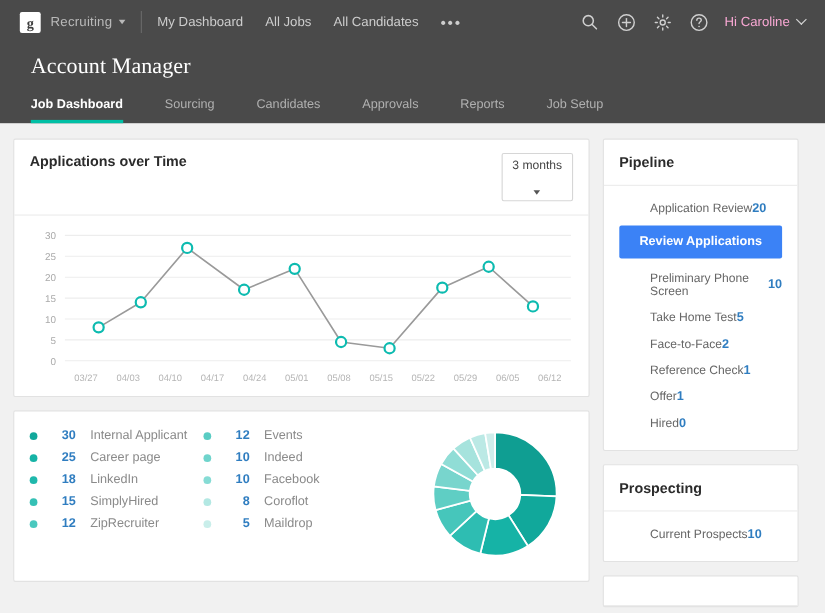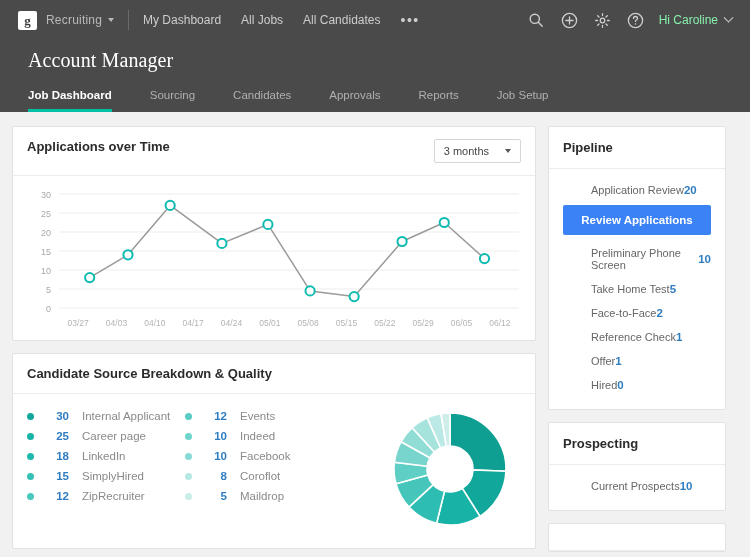--- a/index.html
+++ b/index.html
@@ -32,21 +32,21 @@
   .nav-divider { width: 1px; height: 20px; background: #6a6a6a; margin: 0 14px; }
   .topnav a {
     color: #cdcdcd; font-size: 12px; text-decoration: none; margin-right: 20px;
   }
   .dots { color: #cdcdcd; font-size: 14px; letter-spacing: 1.5px; line-height: 1; }
   .topnav-right { margin-left: auto; display: flex; align-items: center; gap: 14px; }
   .icon-btn {
     width: 19px; height: 19px; display: flex; align-items: center; justify-content: center;
   }
   .icon-btn svg { display: block; }
-  .hi-user { color: #86efac; font-size: 12px; display: flex; align-items: center; }
+  .hi-user { color: #f9a8d4; font-size: 12px; display: flex; align-items: center; }
   .chev {
     display: inline-block; width: 7px; height: 7px; margin-left: 7px;
     border-right: 1.4px solid #d4d4d4; border-bottom: 1.4px solid #d4d4d4;
     transform: rotate(45deg) translate(-2px,-2px);
   }
 
   
   .pagehead { background: #4a4a4a; padding: 0 28px; }
   .page-title {
     color: #ffffff; font-size: 20px; font-weight: normal;
@@ -69,21 +69,21 @@
   }
   .card-head {
     padding: 12px 14px; border-bottom: 1px solid #ececec;
     display: flex; justify-content: space-between;
   }
   .card-title { font-size: 13px; font-weight: bold; color: #2b2b2b; }
 
   .select-box {
     border: 1px solid #d6d6d6; border-radius: 2px; background: #fff;
     font-size: 11px; color: #444; padding: 5px 9px;
-    display: flex; align-items: center; gap: 16px; cursor: pointer;
+    display: flex; align-items: center; gap: 16px; cursor: pointer; flex-direction: column;
   }
   .select-box .caret-sm { border-top-color: #555; margin-left: 0; }
 
   
   .chart-body { padding: 10px 10px 4px 10px; }
   .linechart { position: relative; width: 100%; height: 150px; }
   .linechart svg { display: block; }
 
   
   .src-body { display: flex; padding: 16px 10px 20px 14px; }
@@ -232,23 +232,20 @@
               <circle cx="331.1666666666667" cy="110.6" r="4.6" fill="#ffffff" stroke="#0dbbb0" stroke-width="2"></circle>
               <circle cx="379.0833333333333" cy="55.5" r="4.6" fill="#ffffff" stroke="#0dbbb0" stroke-width="2"></circle>
               <circle cx="421.25" cy="36.5" r="4.6" fill="#ffffff" stroke="#0dbbb0" stroke-width="2"></circle>
               <circle cx="461.49999999999994" cy="72.6" r="4.6" fill="#ffffff" stroke="#0dbbb0" stroke-width="2"></circle>
             </svg>
         </div>
       </div>
     </div>
 
     <div class="card">
-      <div class="card-head">
-        <div class="card-title">Candidate Source Breakdown &amp; Quality</div>
-      </div>
       <div class="src-body">
         <div class="legend-cols">
           <div class="legend-col" id="legend-col-0">
               <div class="legend-row">
                 <span class="dot" style="background: rgb(17, 168, 155);"></span>
                 <span class="lg-val">30</span>
                 <span class="lg-label">Internal Applicant</span>
               </div>
               <div class="legend-row">
                 <span class="dot" style="background: rgb(22, 179, 166);"></span>

